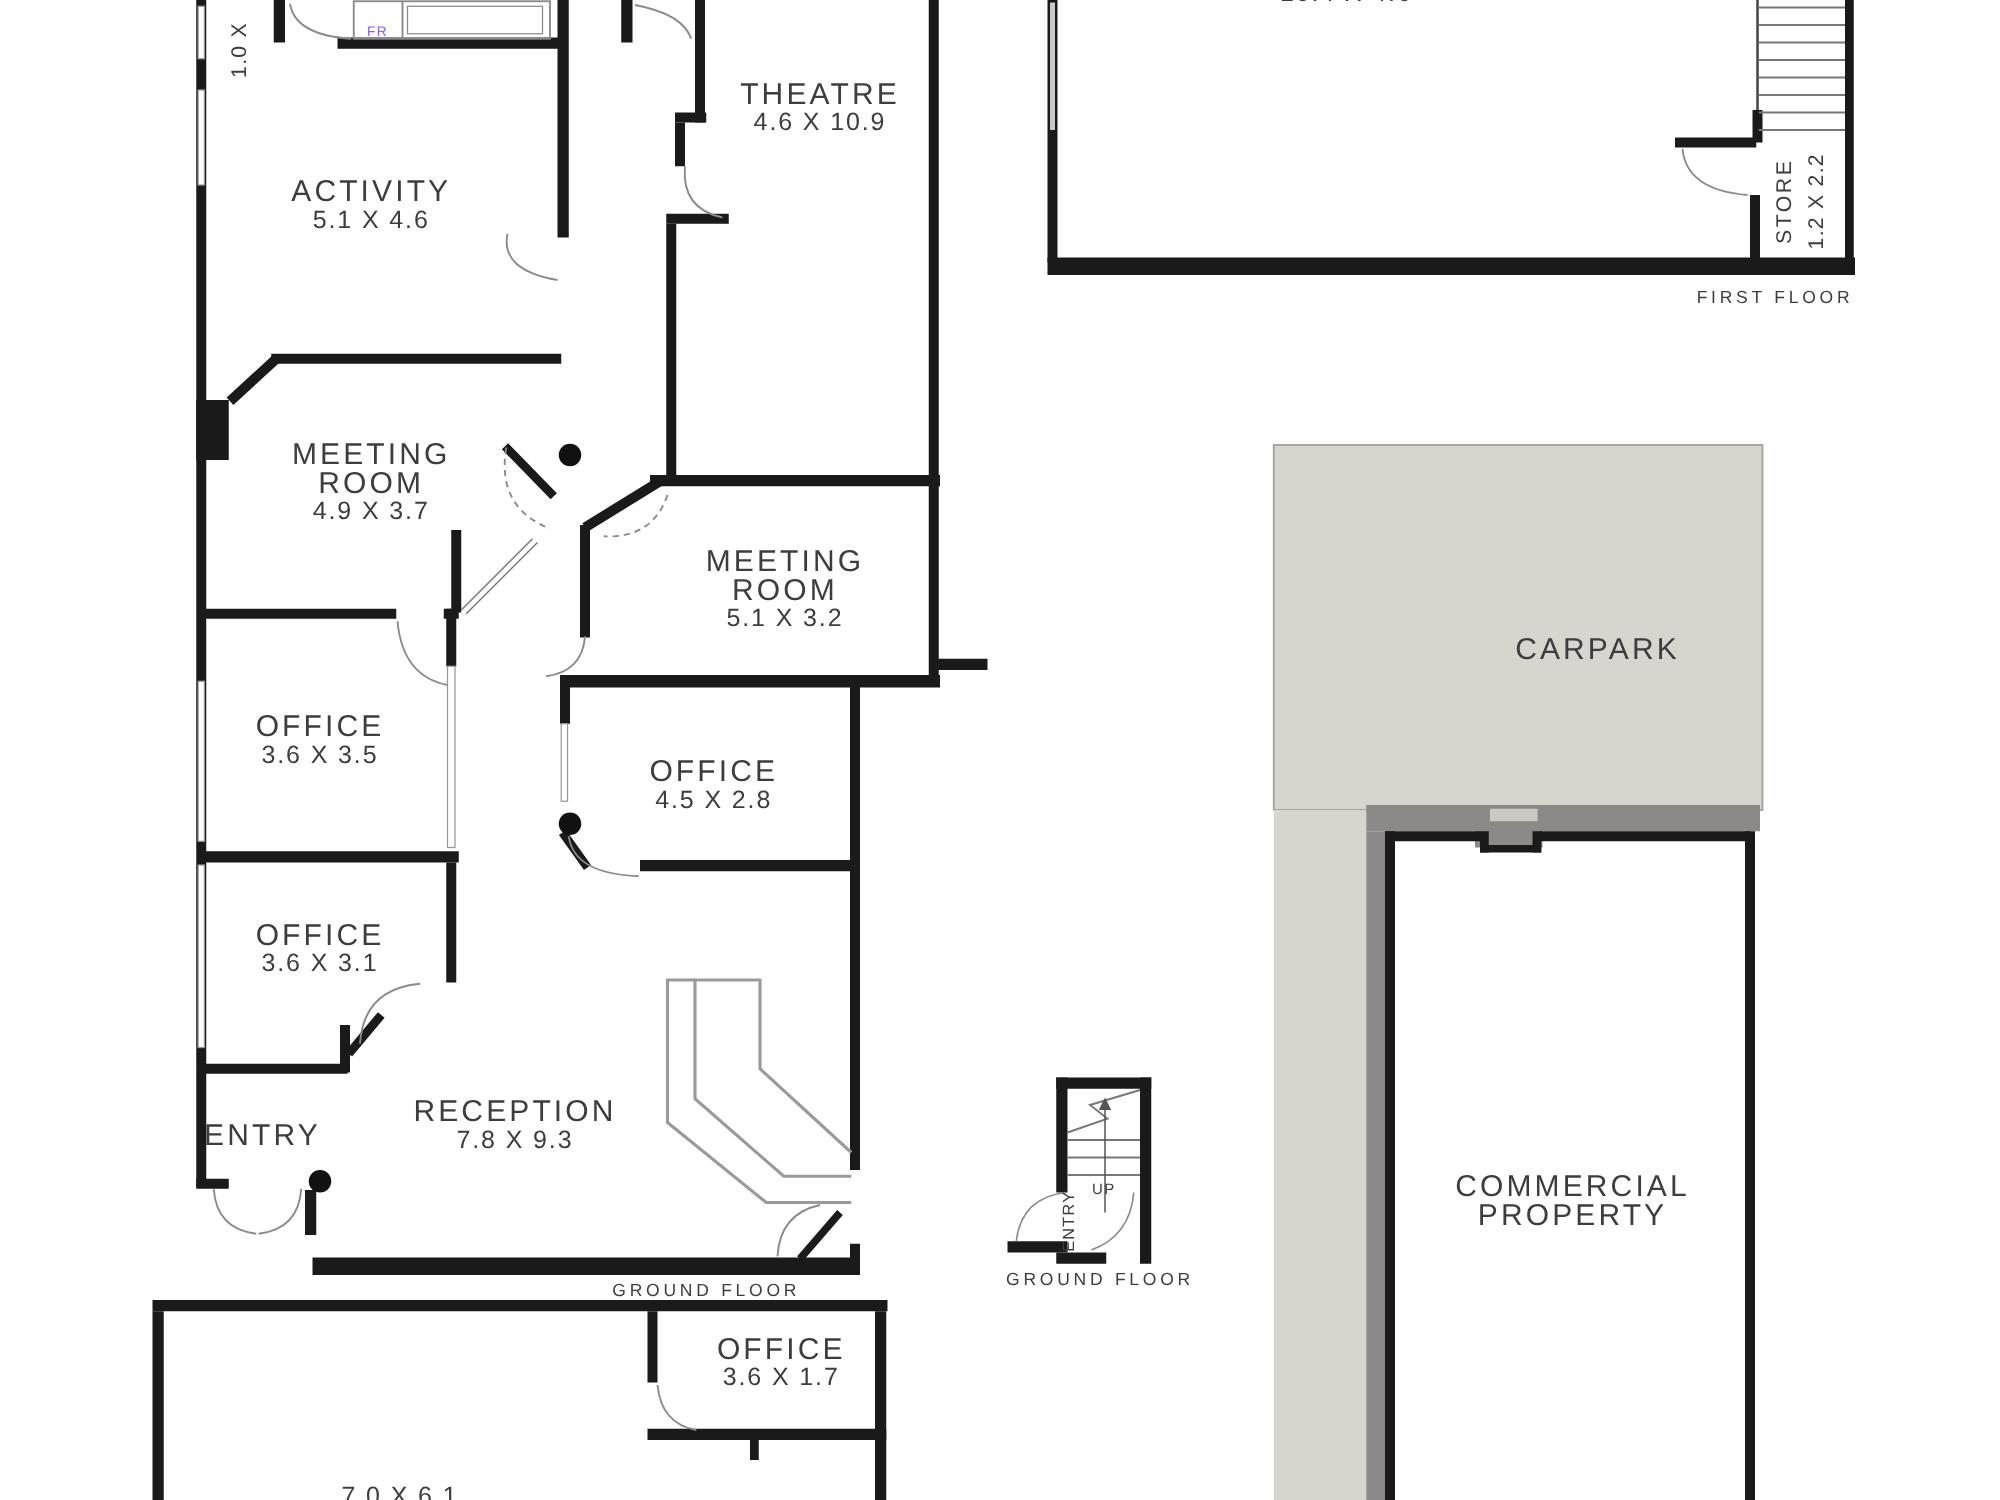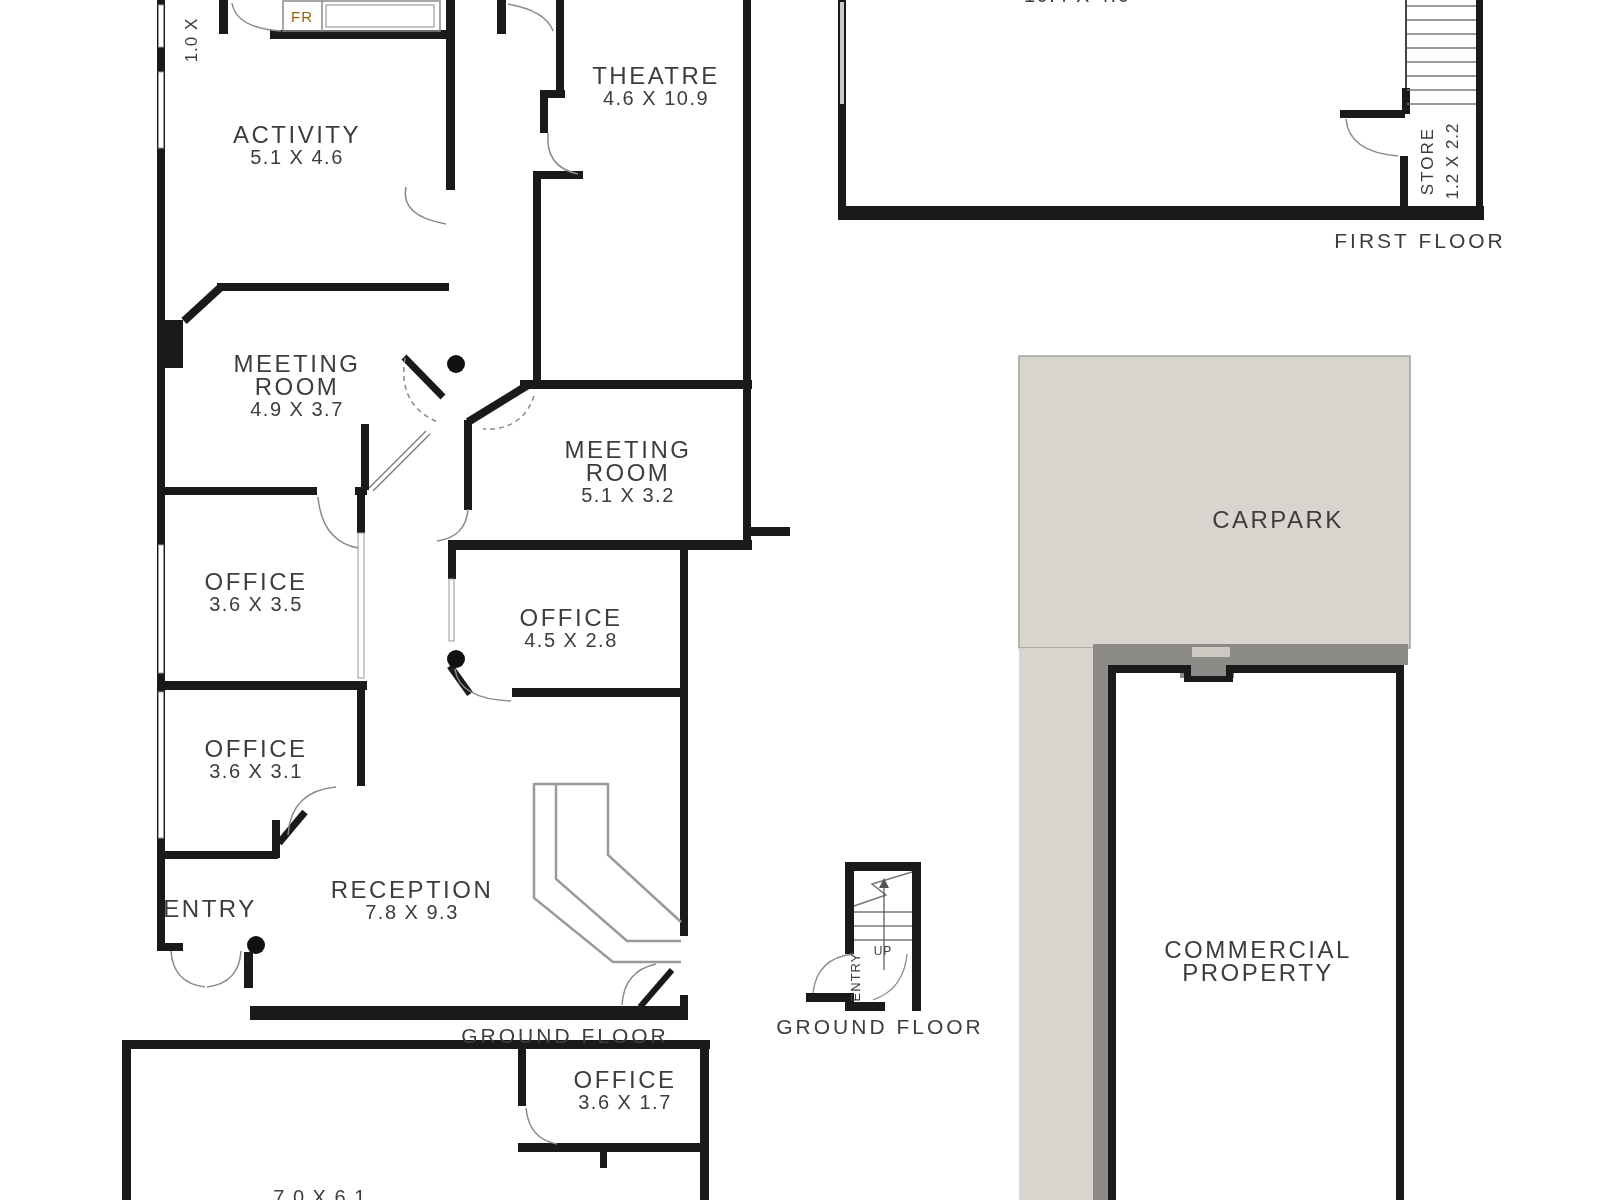--- a/index.html
+++ b/index.html
@@ -3,30 +3,30 @@
 <meta charset="utf-8">
 <style>
   html,body{margin:0;padding:0;background:#fff;}
   .canvas{position:relative;width:1600px;height:1200px;background:#ffffff;overflow:hidden;
           font-family:"Liberation Sans",sans-serif;color:#3d3d3d;}
   svg{position:absolute;left:0;top:0;}
   .room-label{position:absolute;display:flex;flex-direction:column;align-items:center;
               transform:translateX(-50%);text-align:center;white-space:nowrap;}
   .rl-name{font-size:24px;letter-spacing:2.5px;line-height:23px;}
   .rl-dims{font-size:20px;letter-spacing:1.5px;line-height:23px;}
-  .floor-label{position:absolute;transform:translateX(-50%);font-size:21px;letter-spacing:3px;
+  .floor-label{position:absolute;transform:translateX(-50%);font-size:14px;letter-spacing:3px;
                white-space:nowrap;}
   .rot-label{position:absolute;white-space:nowrap;text-align:center;
              transform:translate(-50%,-50%) rotate(-90deg);}
   .rot-label .rl-name{font-size:17px;line-height:25px;letter-spacing:2px;display:block;}
   .rot-label .rl-dims{font-size:17px;line-height:25px;letter-spacing:1px;display:block;}
   .up-label{position:absolute;transform:translateX(-50%);font-size:12px;letter-spacing:1px;}
   .entry-rot{position:absolute;transform:translate(-50%,-50%) rotate(-90deg);
              font-size:13px;letter-spacing:1px;}
-  .fr-label{position:absolute;transform:translateX(-50%);font-size:15px;letter-spacing:1px;color:#a16207;}
+  .fr-label{position:absolute;transform:translateX(-50%);font-size:11px;letter-spacing:1px;color:#8b5cf6;margin-top:12px;}
 </style>
 </head>
 <body>
 
 <div class="canvas">
 
   <svg width="1600" height="1200" viewBox="0 0 1600 1200">
 
     <g>
       <rect x="1019" y="356" width="391" height="292" fill="#d8d4ce" stroke="#a5a29b" stroke-width="1.5"></rect>
@@ -183,21 +183,21 @@
 
       <g fill="none" stroke="#9a9a9a" stroke-width="2.5">
         <path d="M534,783 V898 L613,962 H681"></path>
         <path d="M556,783 V879 L627,941 H681"></path>
         <path d="M608,783 V855 L681,922"></path>
         <path d="M534,784 H608"></path>
       </g>
     </g>
   </svg>
 
-  <div class="room-label" style="left:297px;top:123px">
+  <div class="room-label" style="left:297px;top:142px">
     <span class="rl-name">ACTIVITY</span>
     <span class="rl-dims">5.1 X 4.6</span>
   </div>
 
   <div class="room-label" style="left:656px;top:64px">
     <span class="rl-name">THEATRE</span>
     <span class="rl-dims">4.6 X 10.9</span>
   </div>
 
   <div class="room-label" style="left:297px;top:352px">

